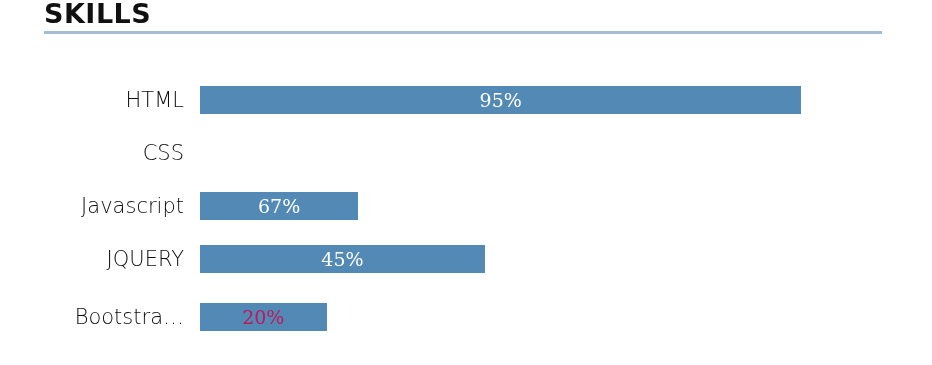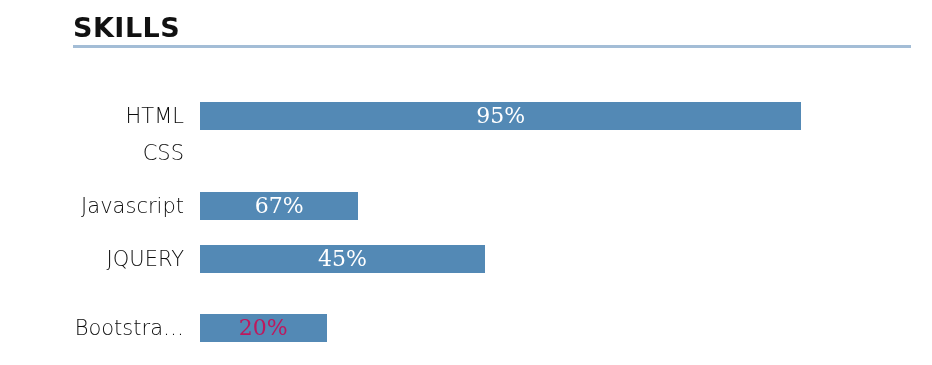--- a/index.html
+++ b/index.html
@@ -17,23 +17,22 @@
   .slide {
     position: absolute;
     inset: 0;
     background: #ffffff;
   }
 
   
   .title-block {
     position: absolute;
     left: 44px;
-    top: 14px;
+    top: 0;
     width: 838px;
-    margin-left: 29px;
   }
   .chart-title {
     font-family: "DejaVu Sans", sans-serif;
     font-weight: bold;
     font-size: 27px;
     letter-spacing: 0.5px;
     color: #111111;
     line-height: 1.0;
     margin: 0;
     padding: 0;
@@ -91,39 +90,39 @@
     height: 28px;
     background: #5389b5;
   }
   .bar-value {
     position: absolute;
     top: 0;
     height: 25px;
     line-height: 28px;
     color: #ffffff;
     font-family: "DejaVu Serif", serif;
-    font-size: 22px;
+    font-size: 19px;
     text-align: center;
     white-space: nowrap;
     pointer-events: none;
   }
 </style>
 </head>
 <body>
 
 <div class="slide">
 
   <div class="title-block">
     <div class="chart-title">SKILLS</div>
     <div class="title-rule" style="background: rgb(163, 189, 214);"></div>
   </div>
 
   <div class="chart-area">
 
-    <div class="bar-row" style="top:27px;">
+    <div class="bar-row" style="top:11px;">
       <div class="cat-label">HTML</div>
       <div class="bar-track">
         <div class="bar-fill" style="width: 601.35px; background: rgb(83, 137, 181);"></div>
         <div class="bar-value" style="left: 0px; width: 601.35px; color: rgb(255, 255, 255);">95%</div>
       </div>
     </div>
 
     <div class="bar-row" style="top:64px;padding-left:21px;">
       <div class="cat-label">CSS</div>
     </div>
@@ -137,21 +136,21 @@
     </div>
 
     <div class="bar-row" style="top:170px;">
       <div class="cat-label">JQUERY</div>
       <div class="bar-track">
         <div class="bar-fill" style="width: 284.85px; background: rgb(83, 137, 181);"></div>
         <div class="bar-value" style="left: 0px; width: 284.85px; color: rgb(255, 255, 255); text-align: center;">45%</div>
       </div>
     </div>
 
-    <div class="bar-row" style="top:239px;">
+    <div class="bar-row" style="top:228px;">
       <div class="cat-label">Bootstra…</div>
       <div class="bar-track">
         <div class="bar-fill" style="width: 126.6px; background: rgb(83, 137, 181);"></div>
         <div class="bar-value" style="left: 0px; width: 126.6px; color: #be185d;">20%</div>
       </div>
     </div>
 
   </div>
 </div>
 

